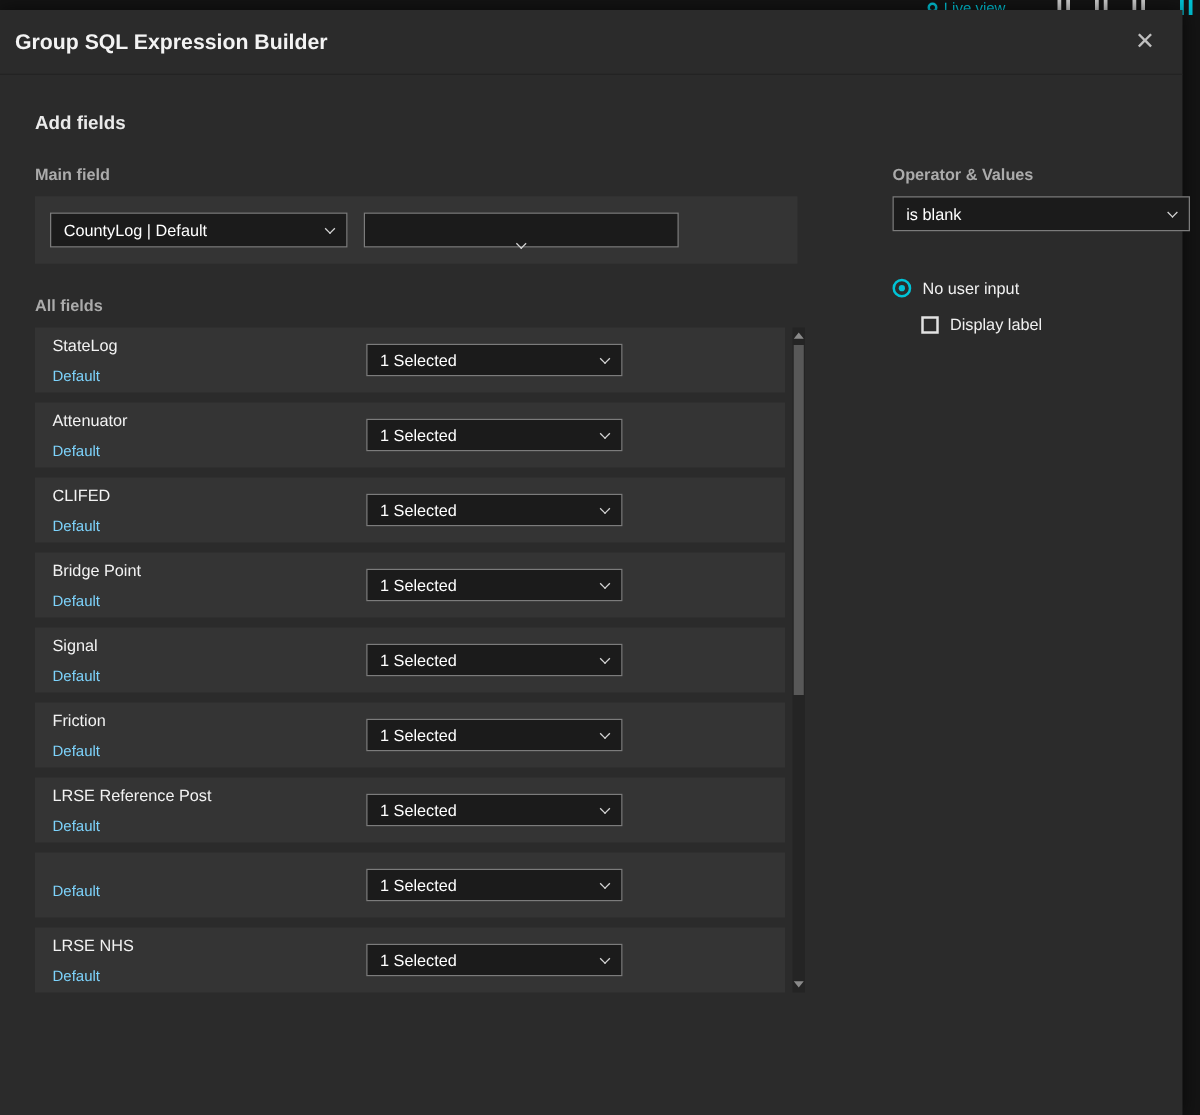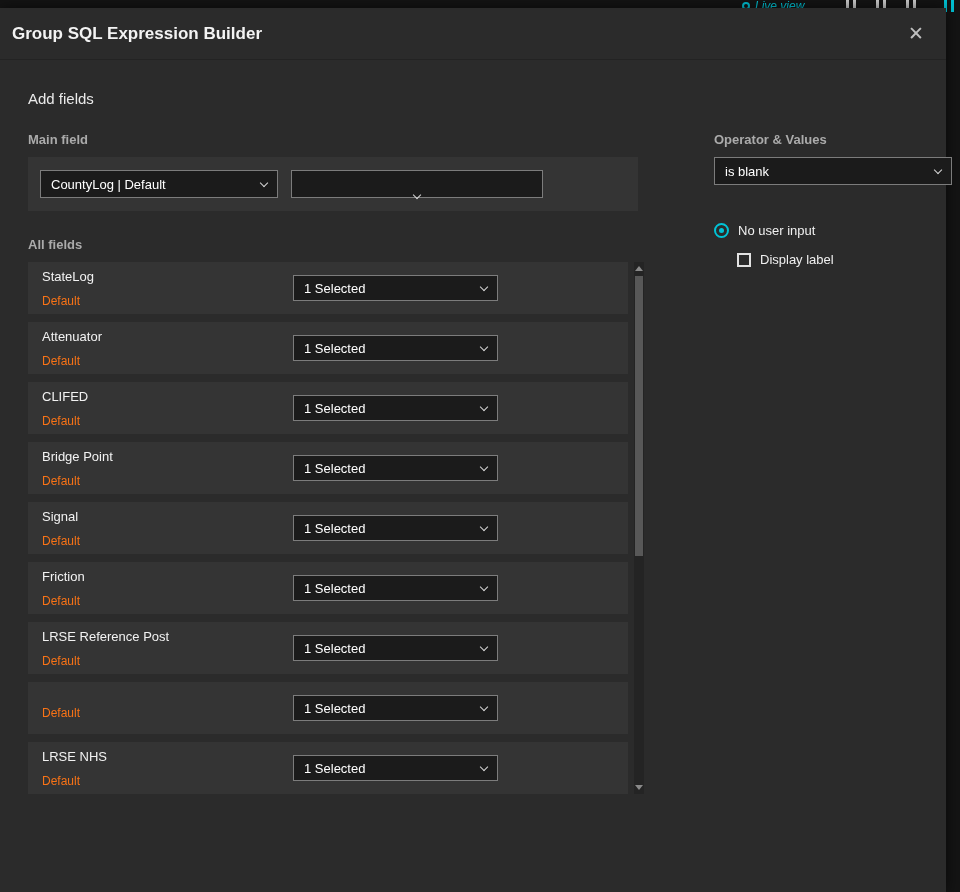--- a/index.html
+++ b/index.html
@@ -9,21 +9,21 @@
     font-family: "Liberation Sans", sans-serif;
     overflow: hidden;
     position: relative;
   }
 
   
   .bg-bar { position: absolute; top: 0; left: 0; width: 960px; height: 18px; }
   .live-view {
     position: absolute; left: 742px; top: -1px;
     color: var(--accent, #00c3d6); font-size: 12px;
-    display: inline-flex; align-items: center; gap: 5px; font-style: italic;
+    display: inline-flex; align-items: center; gap: 5px;
   }
   .lv-dot { width: 8px; height: 8px; border: 2px solid var(--accent,#00c3d6); border-radius: 50%; display: inline-block; }
   .bg-icn { position: absolute; top: 0; display: inline-flex; gap: 4px; }
   .bg-icn i { display: block; width: 3px; height: 12px; background: #cfcfcf; }
   .bg-icn.teal i { background: var(--accent,#00c3d6); }
   .bg-icn.g1 { left: 846px; } .bg-icn.g2 { left: 876px; } .bg-icn.g3 { left: 906px; } .bg-icn.g4 { left: 944px; }
 
   
   .dialog {
     position: absolute; left: 0; top: 8px;
@@ -37,21 +37,21 @@
     padding: 0 18px 0 12px;
     border-bottom: 1px solid #232323;
   }
   .title { font-size: 17px; font-weight: 600; color: #f3f3f3; }
   .close {
     margin-left: auto; font-size: 19px; color: #c0c0c0;
     cursor: pointer; line-height: 1; padding: 2px 4px;
   }
 
   .body { padding: 30px 20px 0 28px; }
-  .heading { font-size: 15px; font-weight: 400; color: #eaeaea; }
+  .heading { font-size: 15px; font-weight: 700; color: #eaeaea; }
 
   .columns { display: flex; margin-top: 25px; }
   .left-col { width: 600px; flex: none; }
 
   .section-label { font-size: 13px; font-weight: 600; color: #ababab; margin-bottom: 10px; }
   .section-label.second { margin-top: 26px; }
 
   
   .dd {
     display: inline-flex; align-items: center;
@@ -75,21 +75,21 @@
   .dd-date  { width: 252px; flex-direction: column; }
 
   .fields-list { position: relative; margin-top: 10px; width: 600px; }
   .field-row {
     height: 52px; background: #343434; margin-bottom: 8px;
     display: flex; align-items: center; padding-left: 14px;
   }
   .field-row:last-child { margin-bottom: 0; }
   .field-texts { width: 251px; flex: none; }
   .field-name { font-size: 13px; color: #f2f2f2; }
-  .field-sub  { font-size: 12px; color: #f97316; margin-top: 10px; }
+  .field-sub  { font-size: 12px; color: #7dd3fc; margin-top: 10px; }
   .dd-row { width: 205px; height: 26px; }
 
   
   .scrollbar {
     position: absolute; right: -16px; top: 0; bottom: 0; width: 10px;
     background: #242424;
   }
   .sb-arrow { position: absolute; left: 1px; width: 0; height: 0; border-left: 4px solid transparent; border-right: 4px solid transparent; }
   .sb-arrow.up   { top: 4px; border-bottom: 5px solid #8a8a8a; }
   .sb-arrow.down { bottom: 4px; border-top: 5px solid #8a8a8a; }

